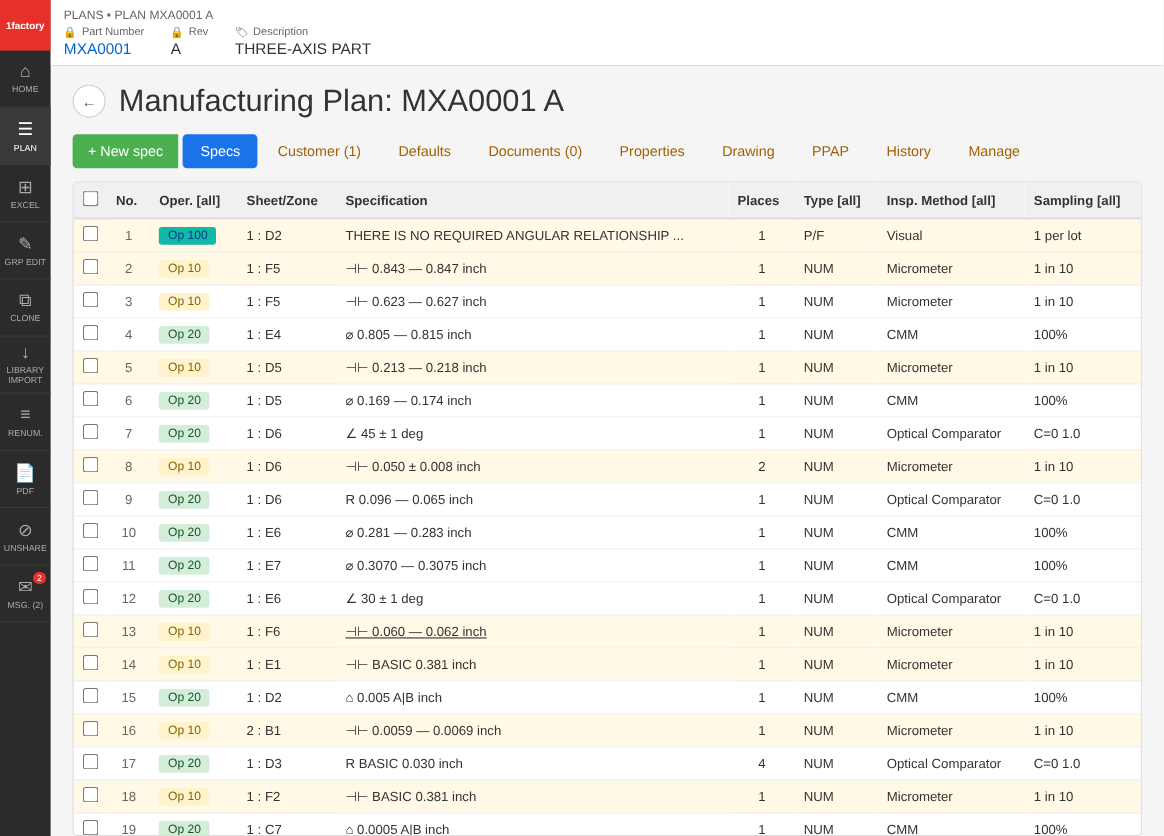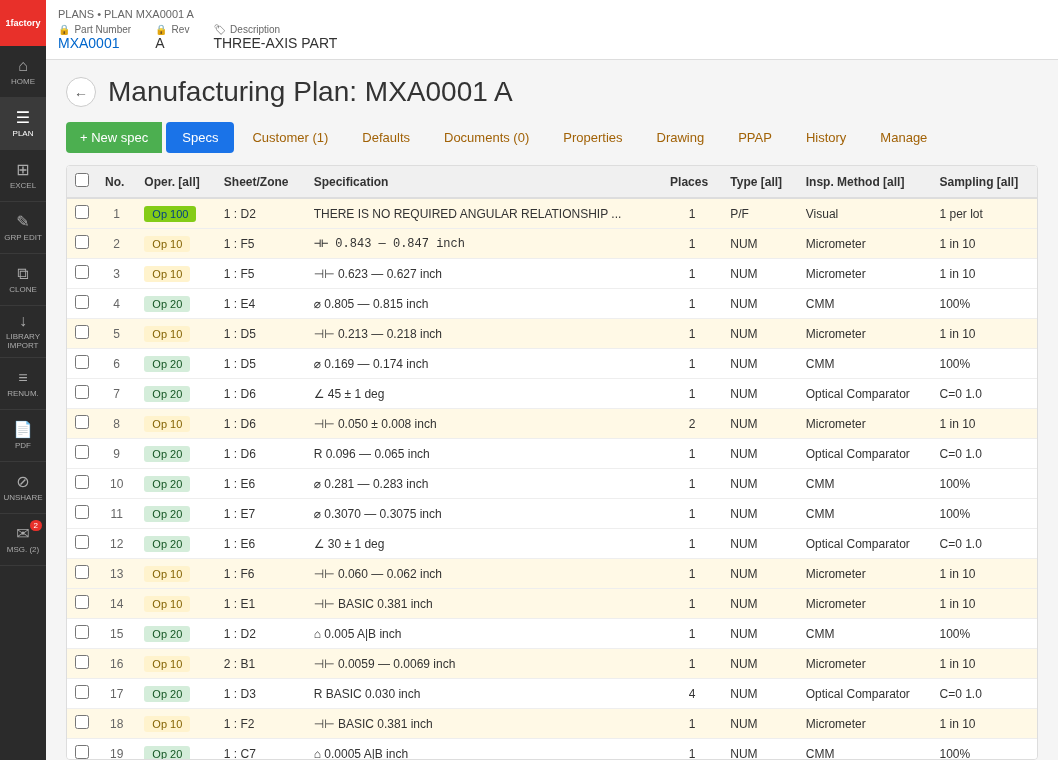--- a/index.html
+++ b/index.html
@@ -193,21 +193,21 @@
     .no-col { text-align: center; color: #666; }
     .op-badge {
       display: inline-block;
       padding: 2px 8px;
       border-radius: 3px;
       font-size: 11px;
       font-weight: 500;
     }
     .op-badge.op10 { background: #fff3cd; color: #856404; }
     .op-badge.op20 { background: #d4edda; color: #155724; }
-    .op-badge.op100 { background: #84cc16; color: #004085; }
+    .op-badge.op100 { background: #14b8a6; color: #004085; }
   </style>
 </head>
 <body>
 
 <nav class="sidebar">
   <div class="sidebar-logo">
     <span>1factory</span>
   </div>
 
 <div class="sidebar-item">
@@ -327,21 +327,21 @@
     <td style="text-align:center">1</td>
     <td>P/F</td>
     <td>Visual</td>
     <td>1 per lot</td>
   </tr>
             <tr class="op-10">
     <td><input type="checkbox" class="cb" style=""></td>
     <td class="no-col">2</td>
     <td><span class="op-badge op10">Op 10</span></td>
     <td>1 : F5</td>
-    <td style="max-width:320px;overflow:hidden;text-overflow:ellipsis;white-space:nowrap;font-family:Liberation Mono, monospace;">⊣⊢ 0.843 — 0.847  inch</td>
+    <td style="max-width:320px;overflow:hidden;text-overflow:ellipsis;white-space:nowrap;">⊣⊢ 0.843 — 0.847  inch</td>
     <td style="text-align:center">1</td>
     <td>NUM</td>
     <td>Micrometer</td>
     <td>1 in 10</td>
   </tr>
             <tr>
     <td><input type="checkbox" class="cb" style=""></td>
     <td class="no-col">3</td>
     <td><span class="op-badge op10">Op 10</span></td>
     <td>1 : F5</td>
@@ -448,21 +448,21 @@
     <td style="text-align:center">1</td>
     <td>NUM</td>
     <td>Optical Comparator</td>
     <td>C=0 1.0</td>
   </tr>
             <tr class="op-10">
     <td><input type="checkbox" class="cb" style=""></td>
     <td class="no-col">13</td>
     <td><span class="op-badge op10">Op 10</span></td>
     <td>1 : F6</td>
-    <td style="max-width:320px;overflow:hidden;text-overflow:ellipsis;white-space:nowrap;">⊣⊢ 0.060 — 0.062  inch</td>
+    <td style="max-width:320px;overflow:hidden;text-overflow:ellipsis;white-space:nowrap;text-decoration:underline;">⊣⊢ 0.060 — 0.062  inch</td>
     <td style="text-align:center">1</td>
     <td>NUM</td>
     <td>Micrometer</td>
     <td>1 in 10</td>
   </tr>
             <tr class="op-10">
     <td><input type="checkbox" class="cb" style=""></td>
     <td class="no-col">14</td>
     <td><span class="op-badge op10">Op 10</span></td>
     <td>1 : E1</td>

